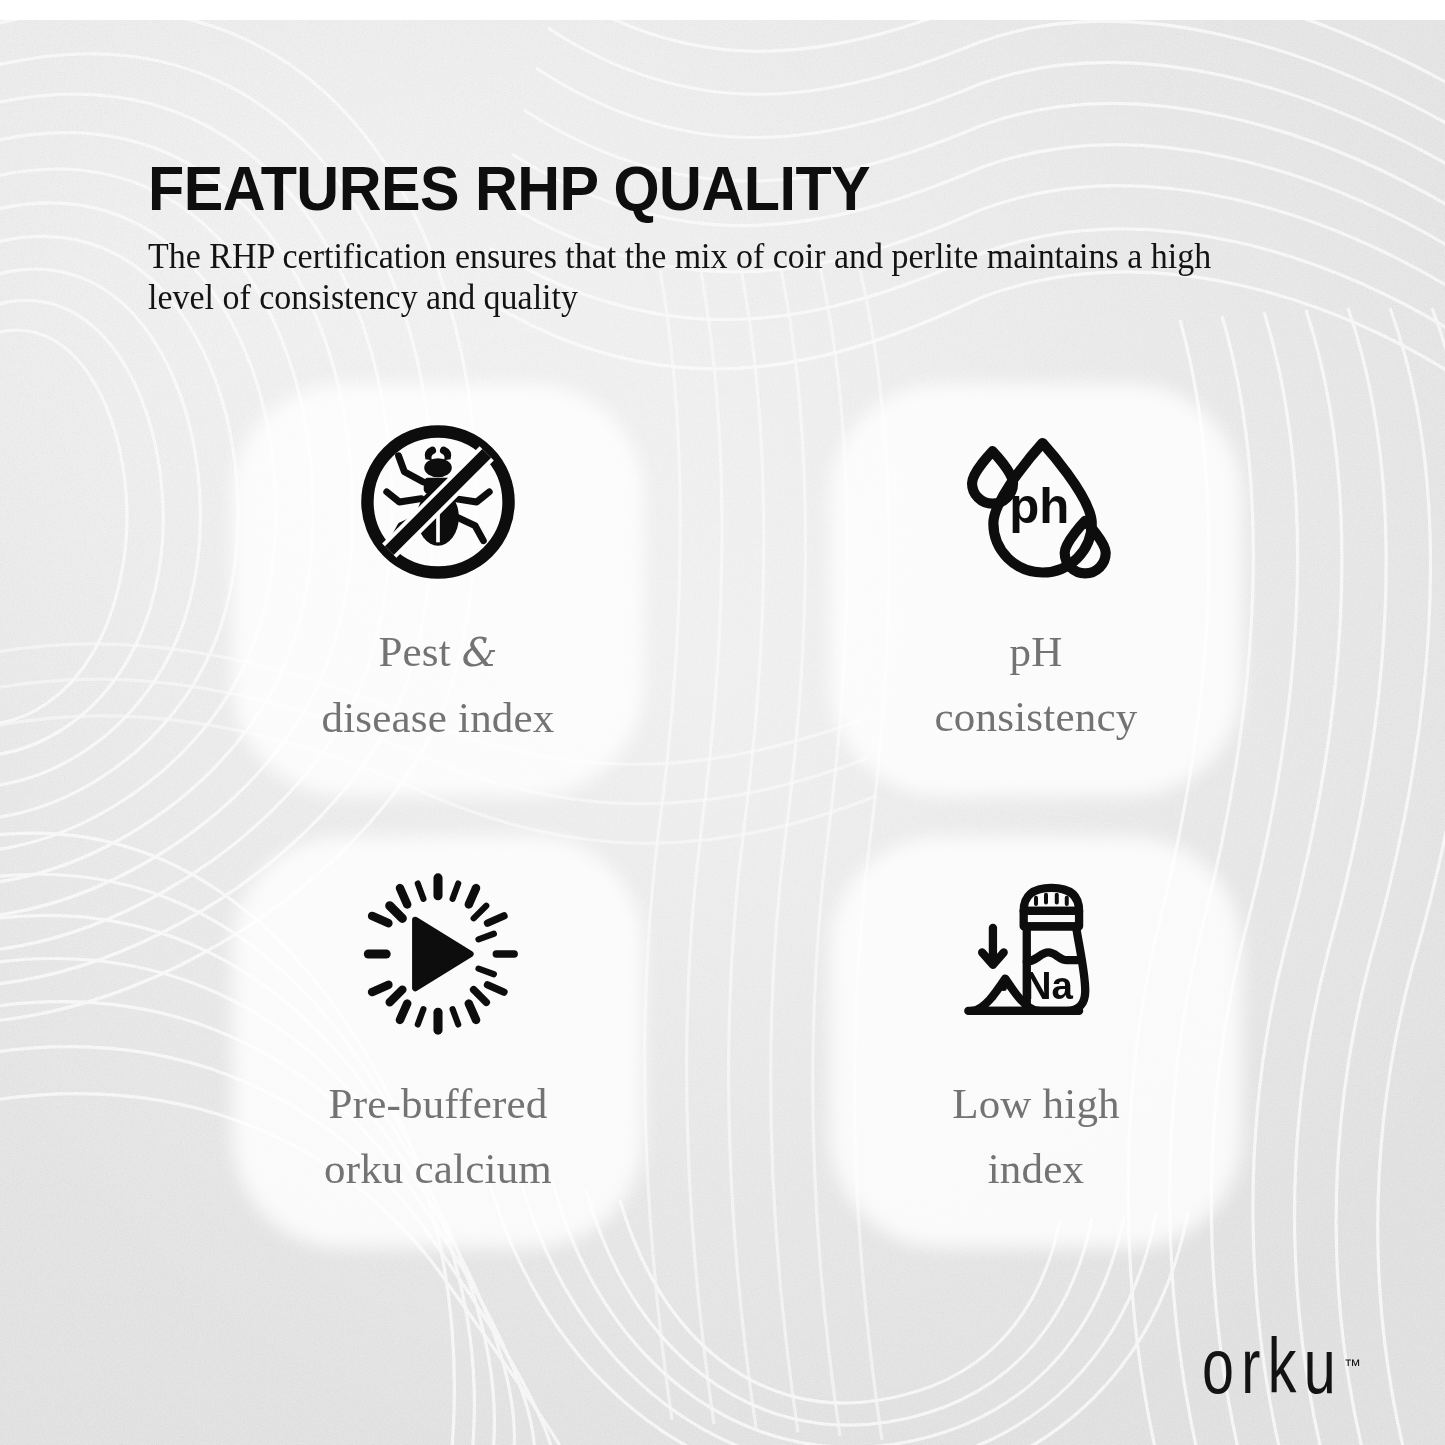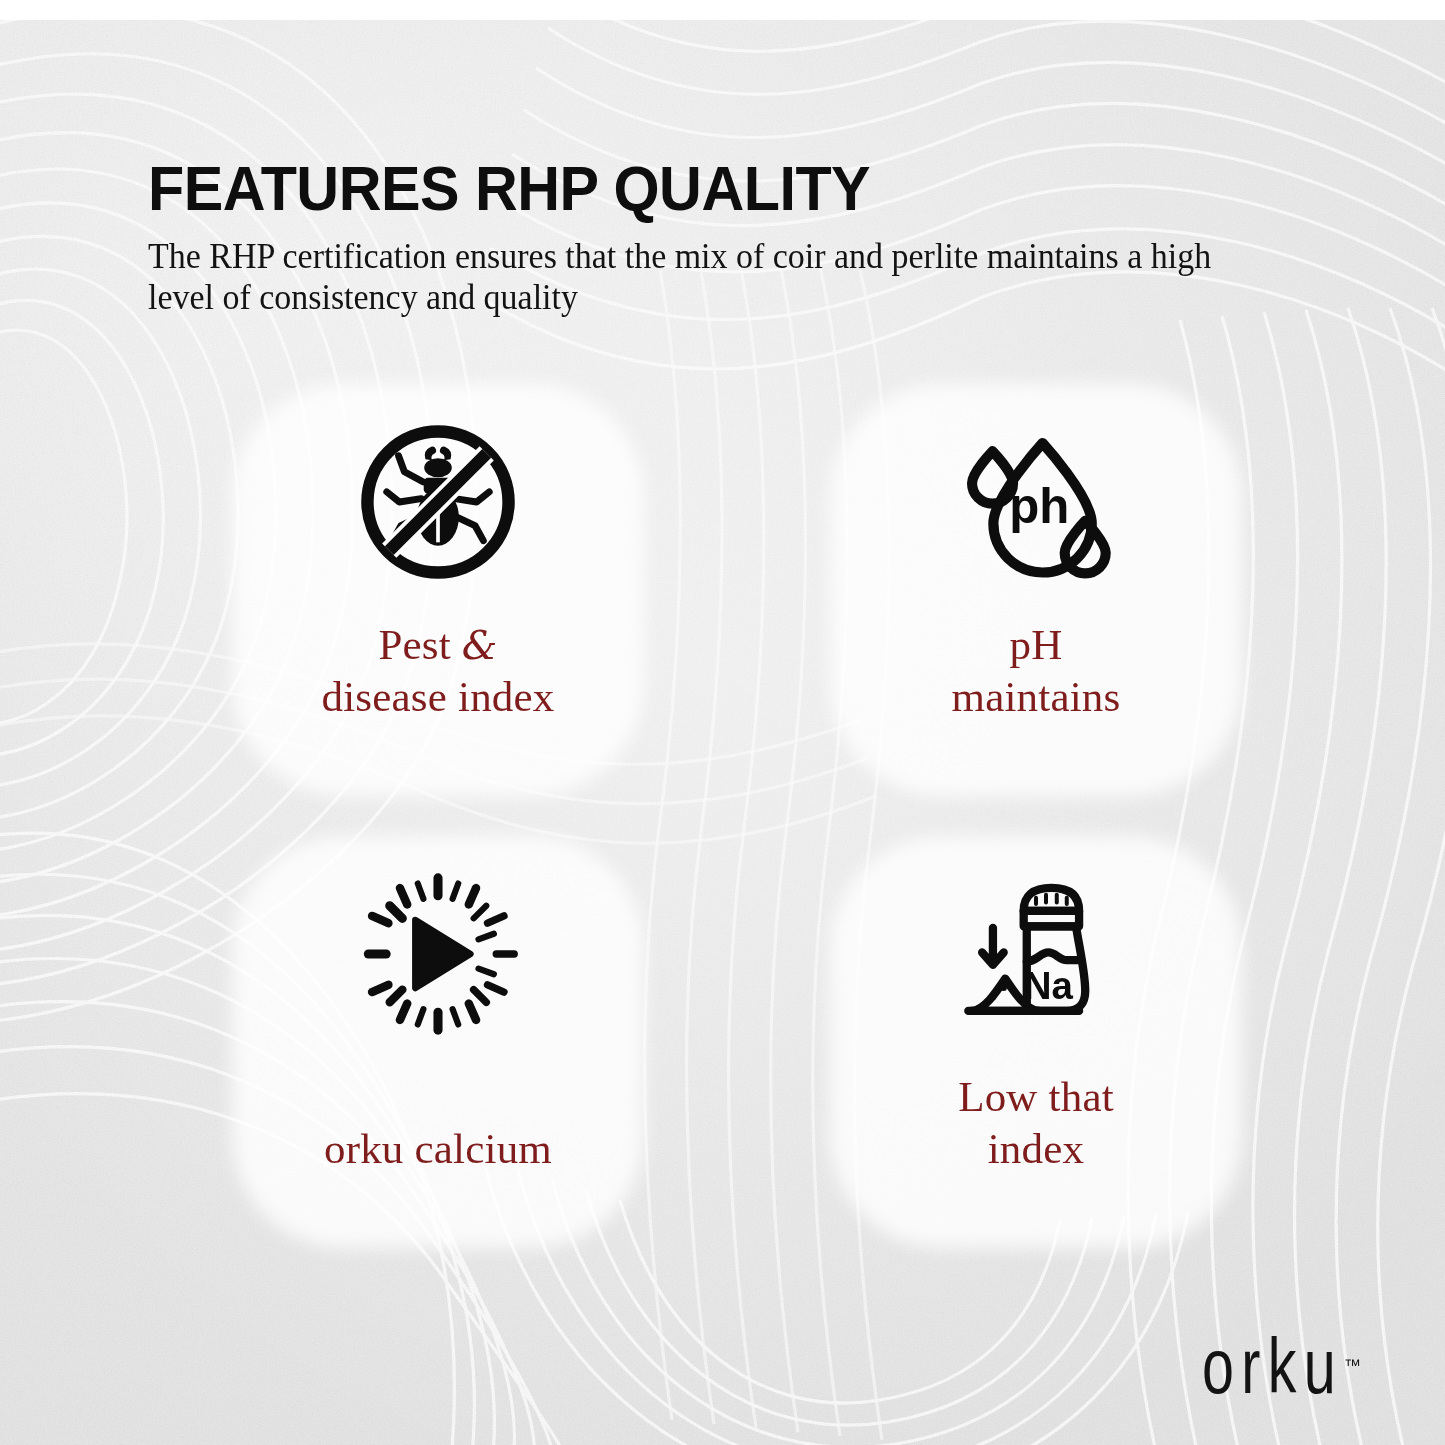--- a/index.html
+++ b/index.html
@@ -108,22 +108,22 @@
   .icon-wrap {
     height: 235px;
     display: flex;
     align-items: center;
     justify-content: center;
   }
   .icon-wrap svg { display: block; }
   .card-label {
     font-family: "Liberation Serif", "DejaVu Serif", serif;
     font-size: 43px;
-    line-height: 52px;
-    color: #7f1d1d;
+    line-height: 65px;
+    color: #737373;
     text-align: center;
     letter-spacing: .2px;
   }
   .amp {
     font-family: "DejaVu Serif", "Liberation Serif", serif;
     font-style: italic;
     font-size: 40px;
   }
 
   
@@ -315,21 +315,21 @@
 
               <path d="M23.5 19 C 23.5 19 11 32 11 38.5 A 12.5 12.5 0 0 0 36 38.5 C 36 32 23.5 19 23.5 19 Z"></path>
 
               <path d="M80 61.5 C 80 61.5 67.5 74.5 67.5 81 A 12.5 12.5 0 0 0 92.5 81 C 92.5 74.5 80 61.5 80 61.5 Z"></path>
             </g>
             <text x="52" y="63" text-anchor="middle" font-family="Liberation Sans, sans-serif" font-size="30" font-weight="700" fill="#0d0d0d">ph</text>
           </svg>
         </div>
         <div class="card-label">
           <span>pH</span><br>
-          <span>maintains</span>
+          <span>consistency</span>
         </div>
       </div>
     </div>
 
     <div class="card">
       <div class="card-bg"></div>
       <div class="card-inner">
         <div class="icon-wrap">
           <svg width="162" height="162" viewBox="0 0 100 100" xmlns="http://www.w3.org/2000/svg">
             <g stroke="#0d0d0d" stroke-linecap="round">
@@ -363,21 +363,21 @@
                 <line x1="37.5" y1="6.5" x2="41" y2="16"></line>
                 <line x1="62.5" y1="93.5" x2="59" y2="84"></line>
                 <line x1="37.5" y1="93.5" x2="41" y2="84"></line>
               </g>
             </g>
 
             <path d="M36 29 L70 50 L36 71 Z" fill="#0d0d0d" stroke="#0d0d0d" stroke-width="4" stroke-linejoin="round"></path>
           </svg>
         </div>
         <div class="card-label">
-          <br>
+          <span>Pre-buffered</span><br>
           <span>orku calcium</span>
         </div>
       </div>
     </div>
 
     <div class="card">
       <div class="card-bg"></div>
       <div class="card-inner">
         <div class="icon-wrap">
           <svg width="160" height="156" viewBox="0 0 104 100" xmlns="http://www.w3.org/2000/svg">
@@ -407,21 +407,21 @@
             </g>
 
             <g fill="#0d0d0d">
               <circle cx="24" cy="78" r="2.1"></circle>
               <circle cx="31" cy="72" r="2.1"></circle>
             </g>
             <text x="60" y="79" text-anchor="middle" font-family="Liberation Sans, sans-serif" font-size="25" font-weight="700" fill="#0d0d0d">Na</text>
           </svg>
         </div>
         <div class="card-label">
-          <span>Low that</span><br>
+          <span>Low high</span><br>
           <span>index</span>
         </div>
       </div>
     </div>
 
   </div>
 
   <div class="logo">
     <span class="logo-word">orku</span>
     <span class="logo-tm">™</span>

